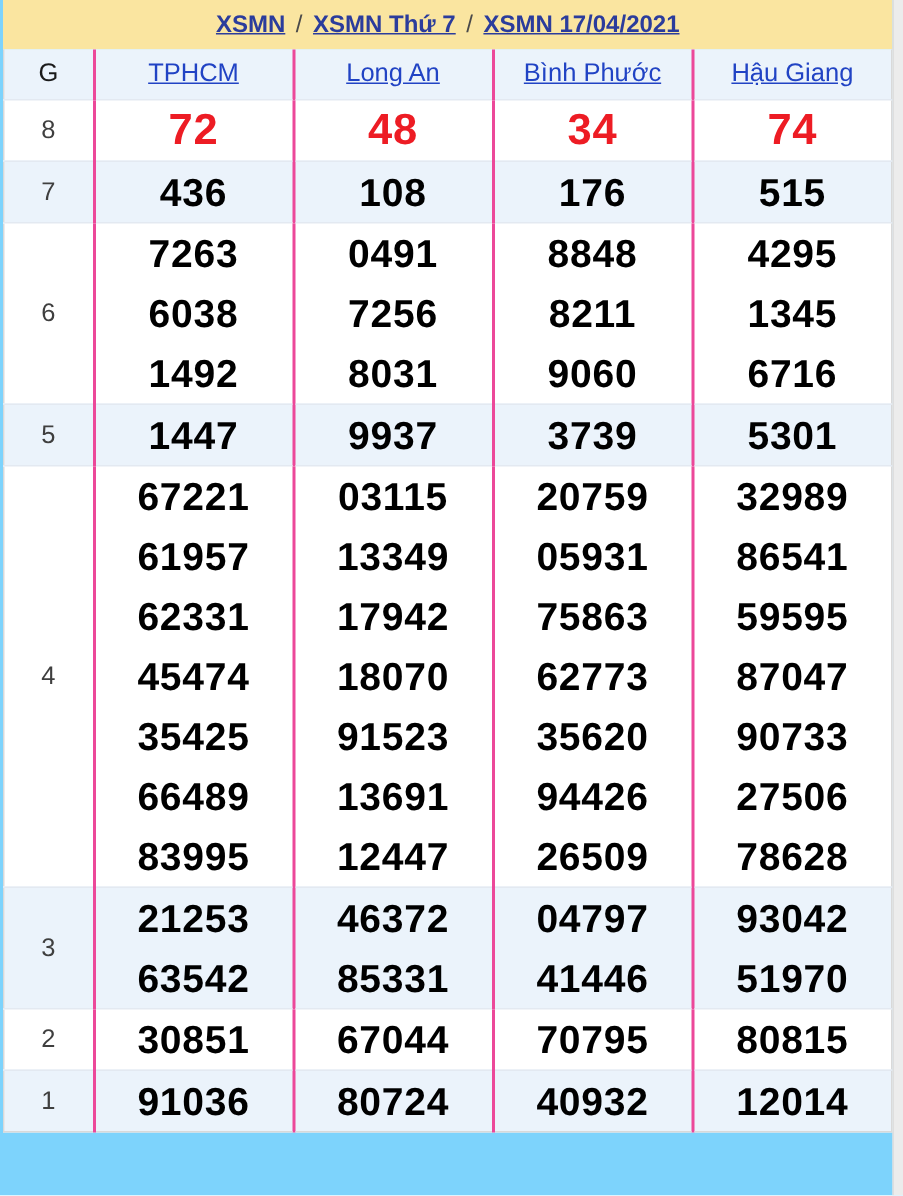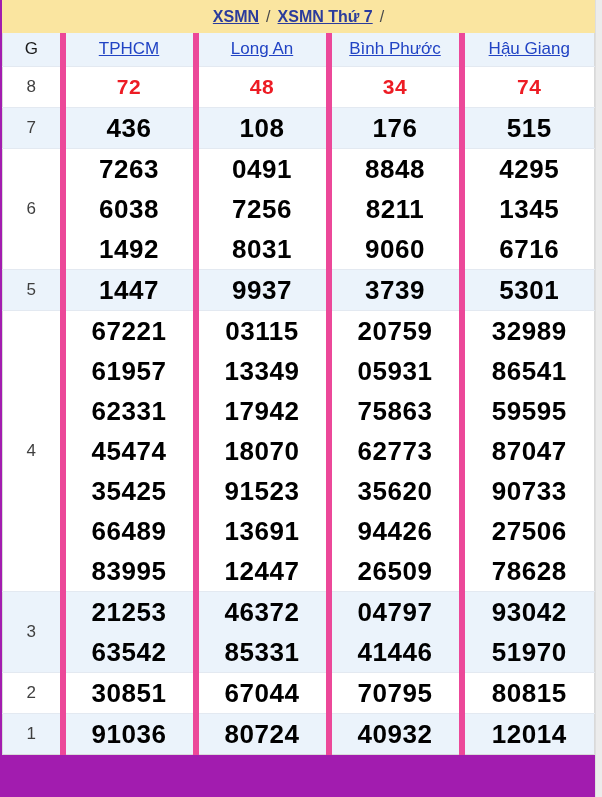--- a/index.html
+++ b/index.html
@@ -1,21 +1,21 @@
 <!DOCTYPE html>
 <html style="--header-bg: #fae5a0; --zebra-bg: #ebf3fb; --red: #ed1c24; --breadcrumb-link: #2b3c9c; --column-link: #2143c4;"><head>
 <meta charset="utf-8">
 <style>
   * { box-sizing: border-box; }
   html, body { margin: 0; padding: 0; }
   body { font-family: "Liberation Sans", sans-serif; background: #ffffff; }
 
   .page {
     width: 602px; height: 797px;
-    background: #a21caf;
+    background: #7dd3fc;
     position: relative;
     overflow: hidden;
   }
   .right-gutter {
     position: absolute; top: 0; right: 0;
     width: 7px; height: 100%;
     background: #ececec;
     border-left: 1px solid #dedede;
   }
   .content { margin: 0 7px 0 2px; }
@@ -37,53 +37,54 @@
     table-layout: fixed;
     border: 1px solid #d9d9d9;
     border-top: none;
   }
   col.gcol { width: 60px; }
 
   thead tr { background: var(--zebra-bg, #ebf3fb); height: 33px; }
   th { font-weight: 400; font-size: 17px; color: #1a1a1a; }
   th a { color: var(--column-link, #2143c4); text-decoration: underline; cursor: pointer; }
 
-  td, th { border-left: 6px solid #ec4899; padding: 0; }
+  td, th { border-left: 2px solid #ec4899; padding: 0; }
   td:first-child, th:first-child { border-left: none; }
 
   tbody tr { border-top: 1px solid #e3e9f1; }
   tbody tr.zebra { background: var(--zebra-bg, #ebf3fb); }
 
   .g-cell {
     text-align: center;
     font-size: 17px;
     color: #3f3f3f;
     vertical-align: middle;
   }
   .num {
     height: 40px; line-height: 40px;
     text-align: center;
     font-weight: bold;
     font-size: 26px;
     letter-spacing: 0.5px;
     color: #000000;
   }
-  tr.red .num { color: var(--red, #ed1c24); font-size: 21px; }
+  tr.red .num { color: var(--red, #ed1c24); font-size: 29px; }
 </style>
 </head>
 <body>
 
 <div class="page">
   <div class="content">
 
     <div class="breadcrumb">
       <a href="#">XSMN</a>
       <span class="sep">/</span>
       <a href="#">XSMN Thứ 7</a>
       <span class="sep">/</span>
+      <a href="#">XSMN 17/04/2021</a>
     </div>
 
     <table class="results">
       <colgroup>
         <col class="gcol">
         <col>
           <col>
           <col>
           <col>
       </colgroup>

